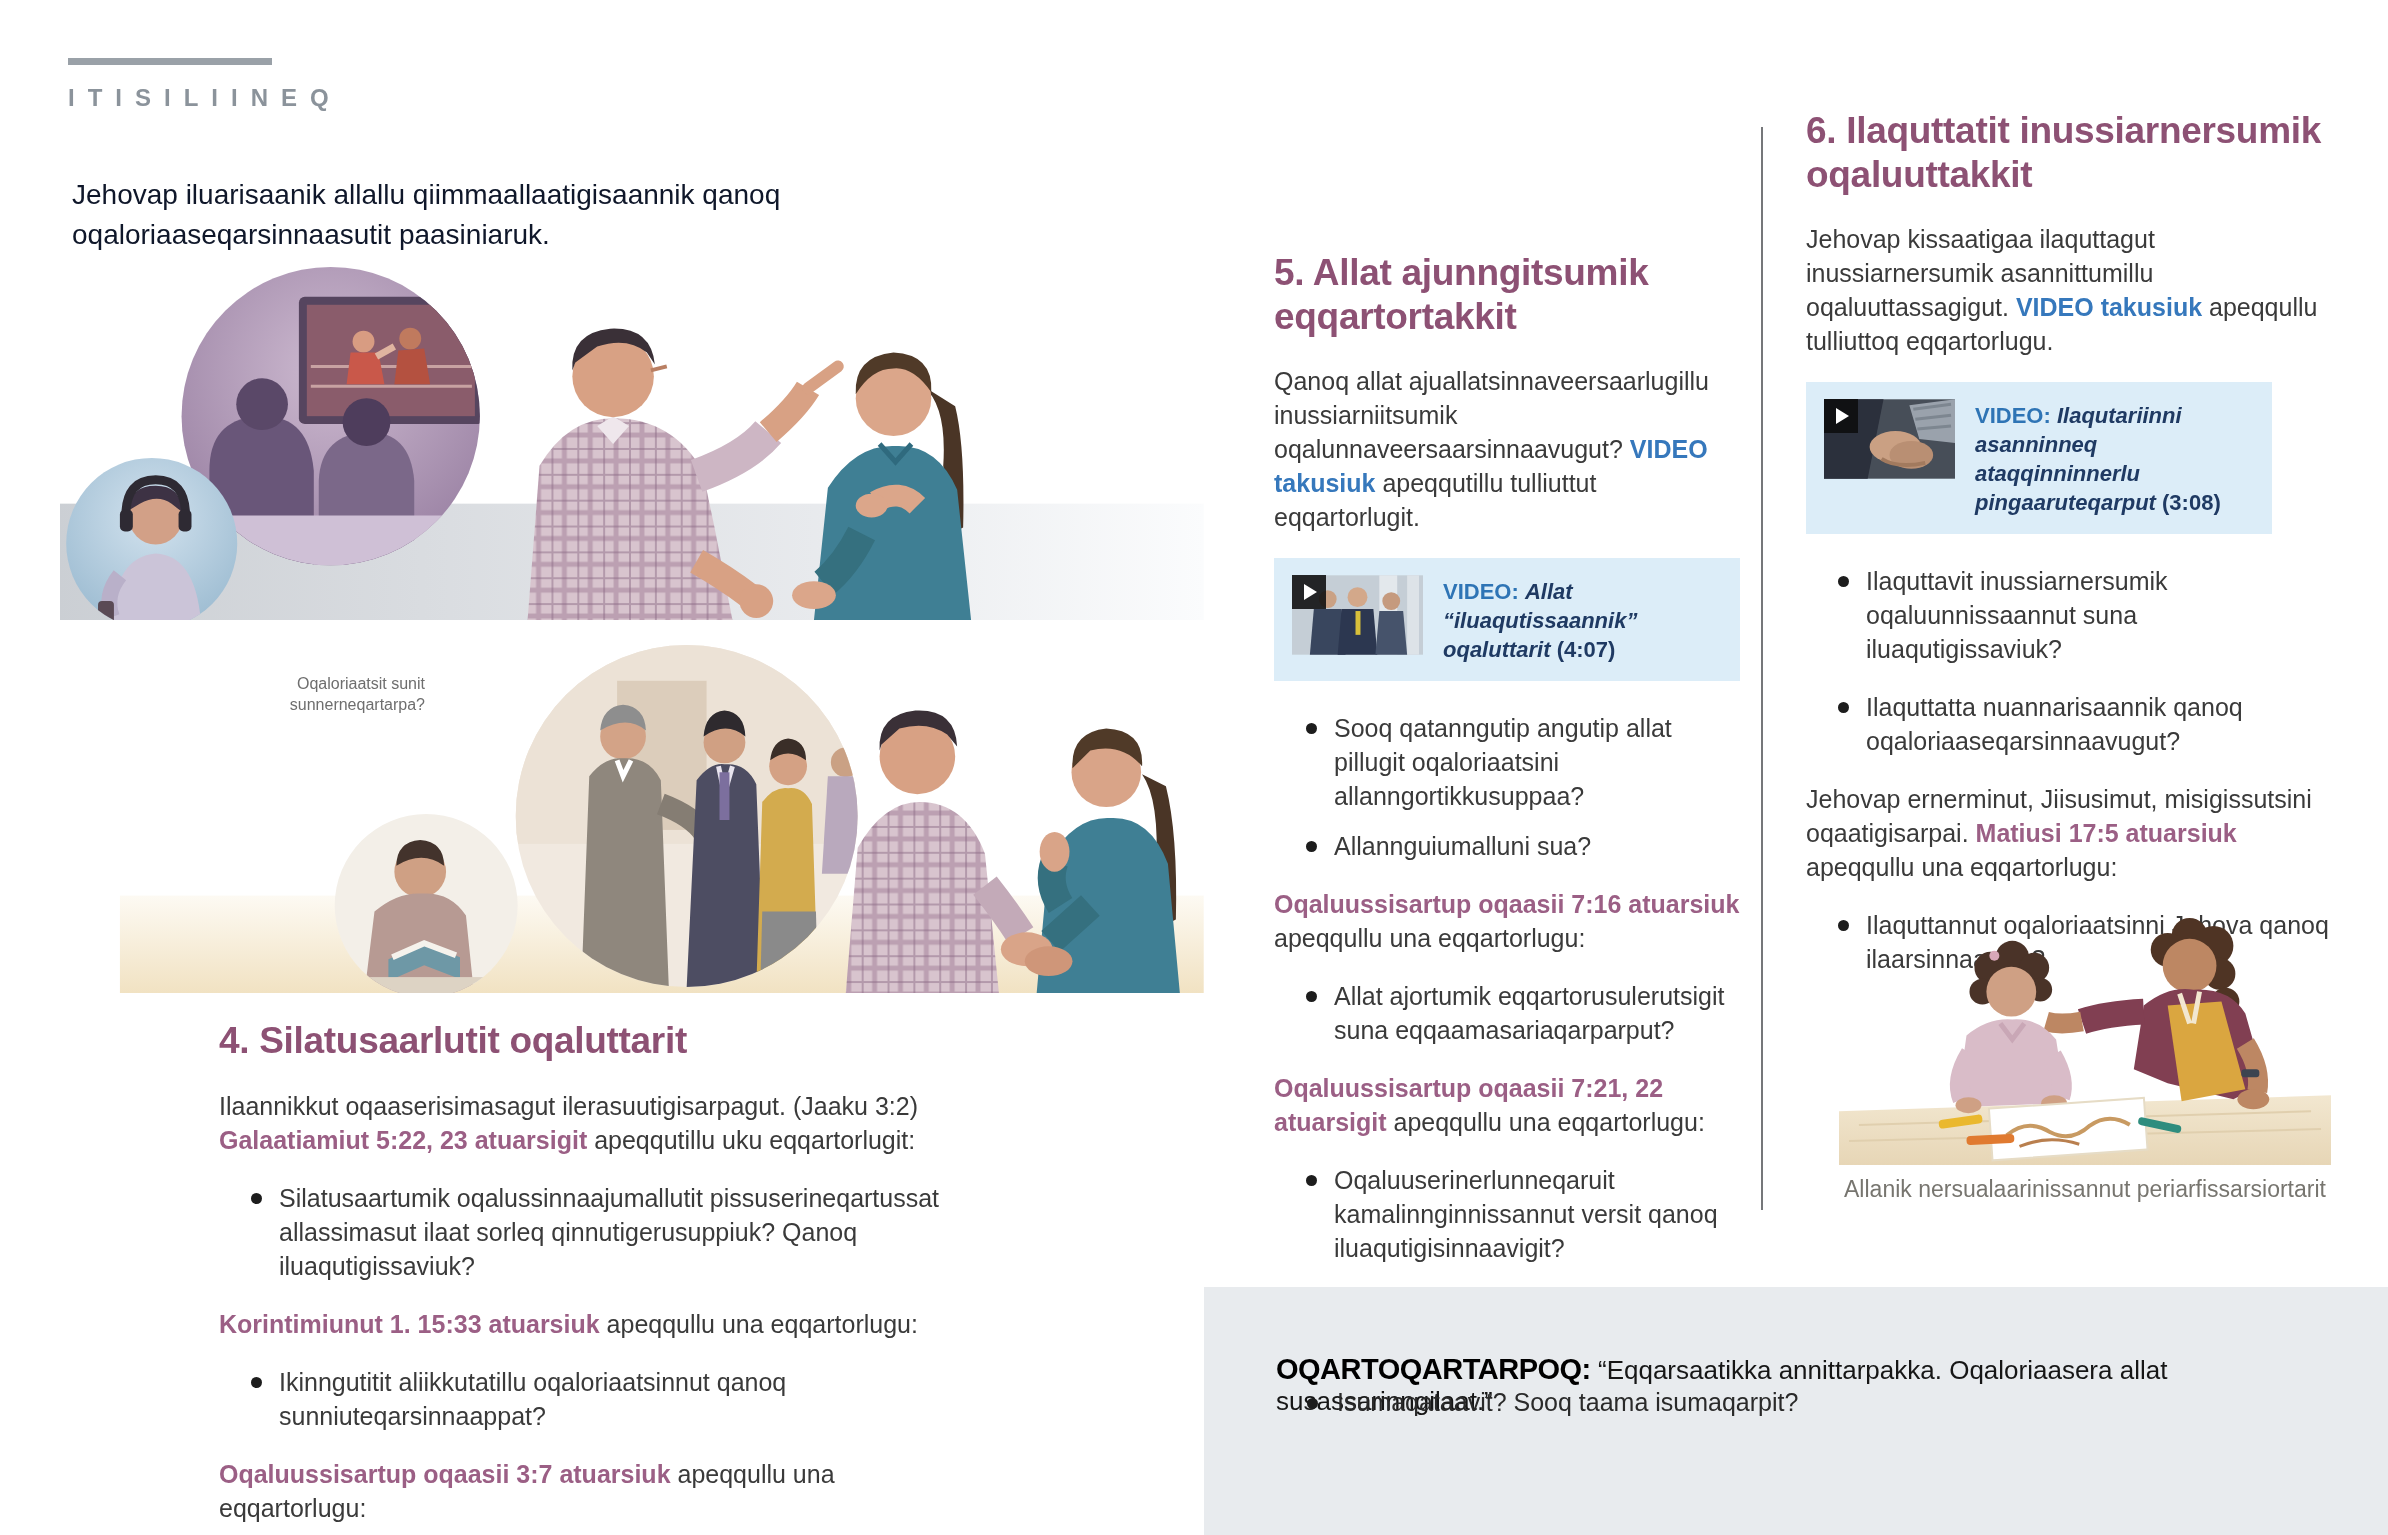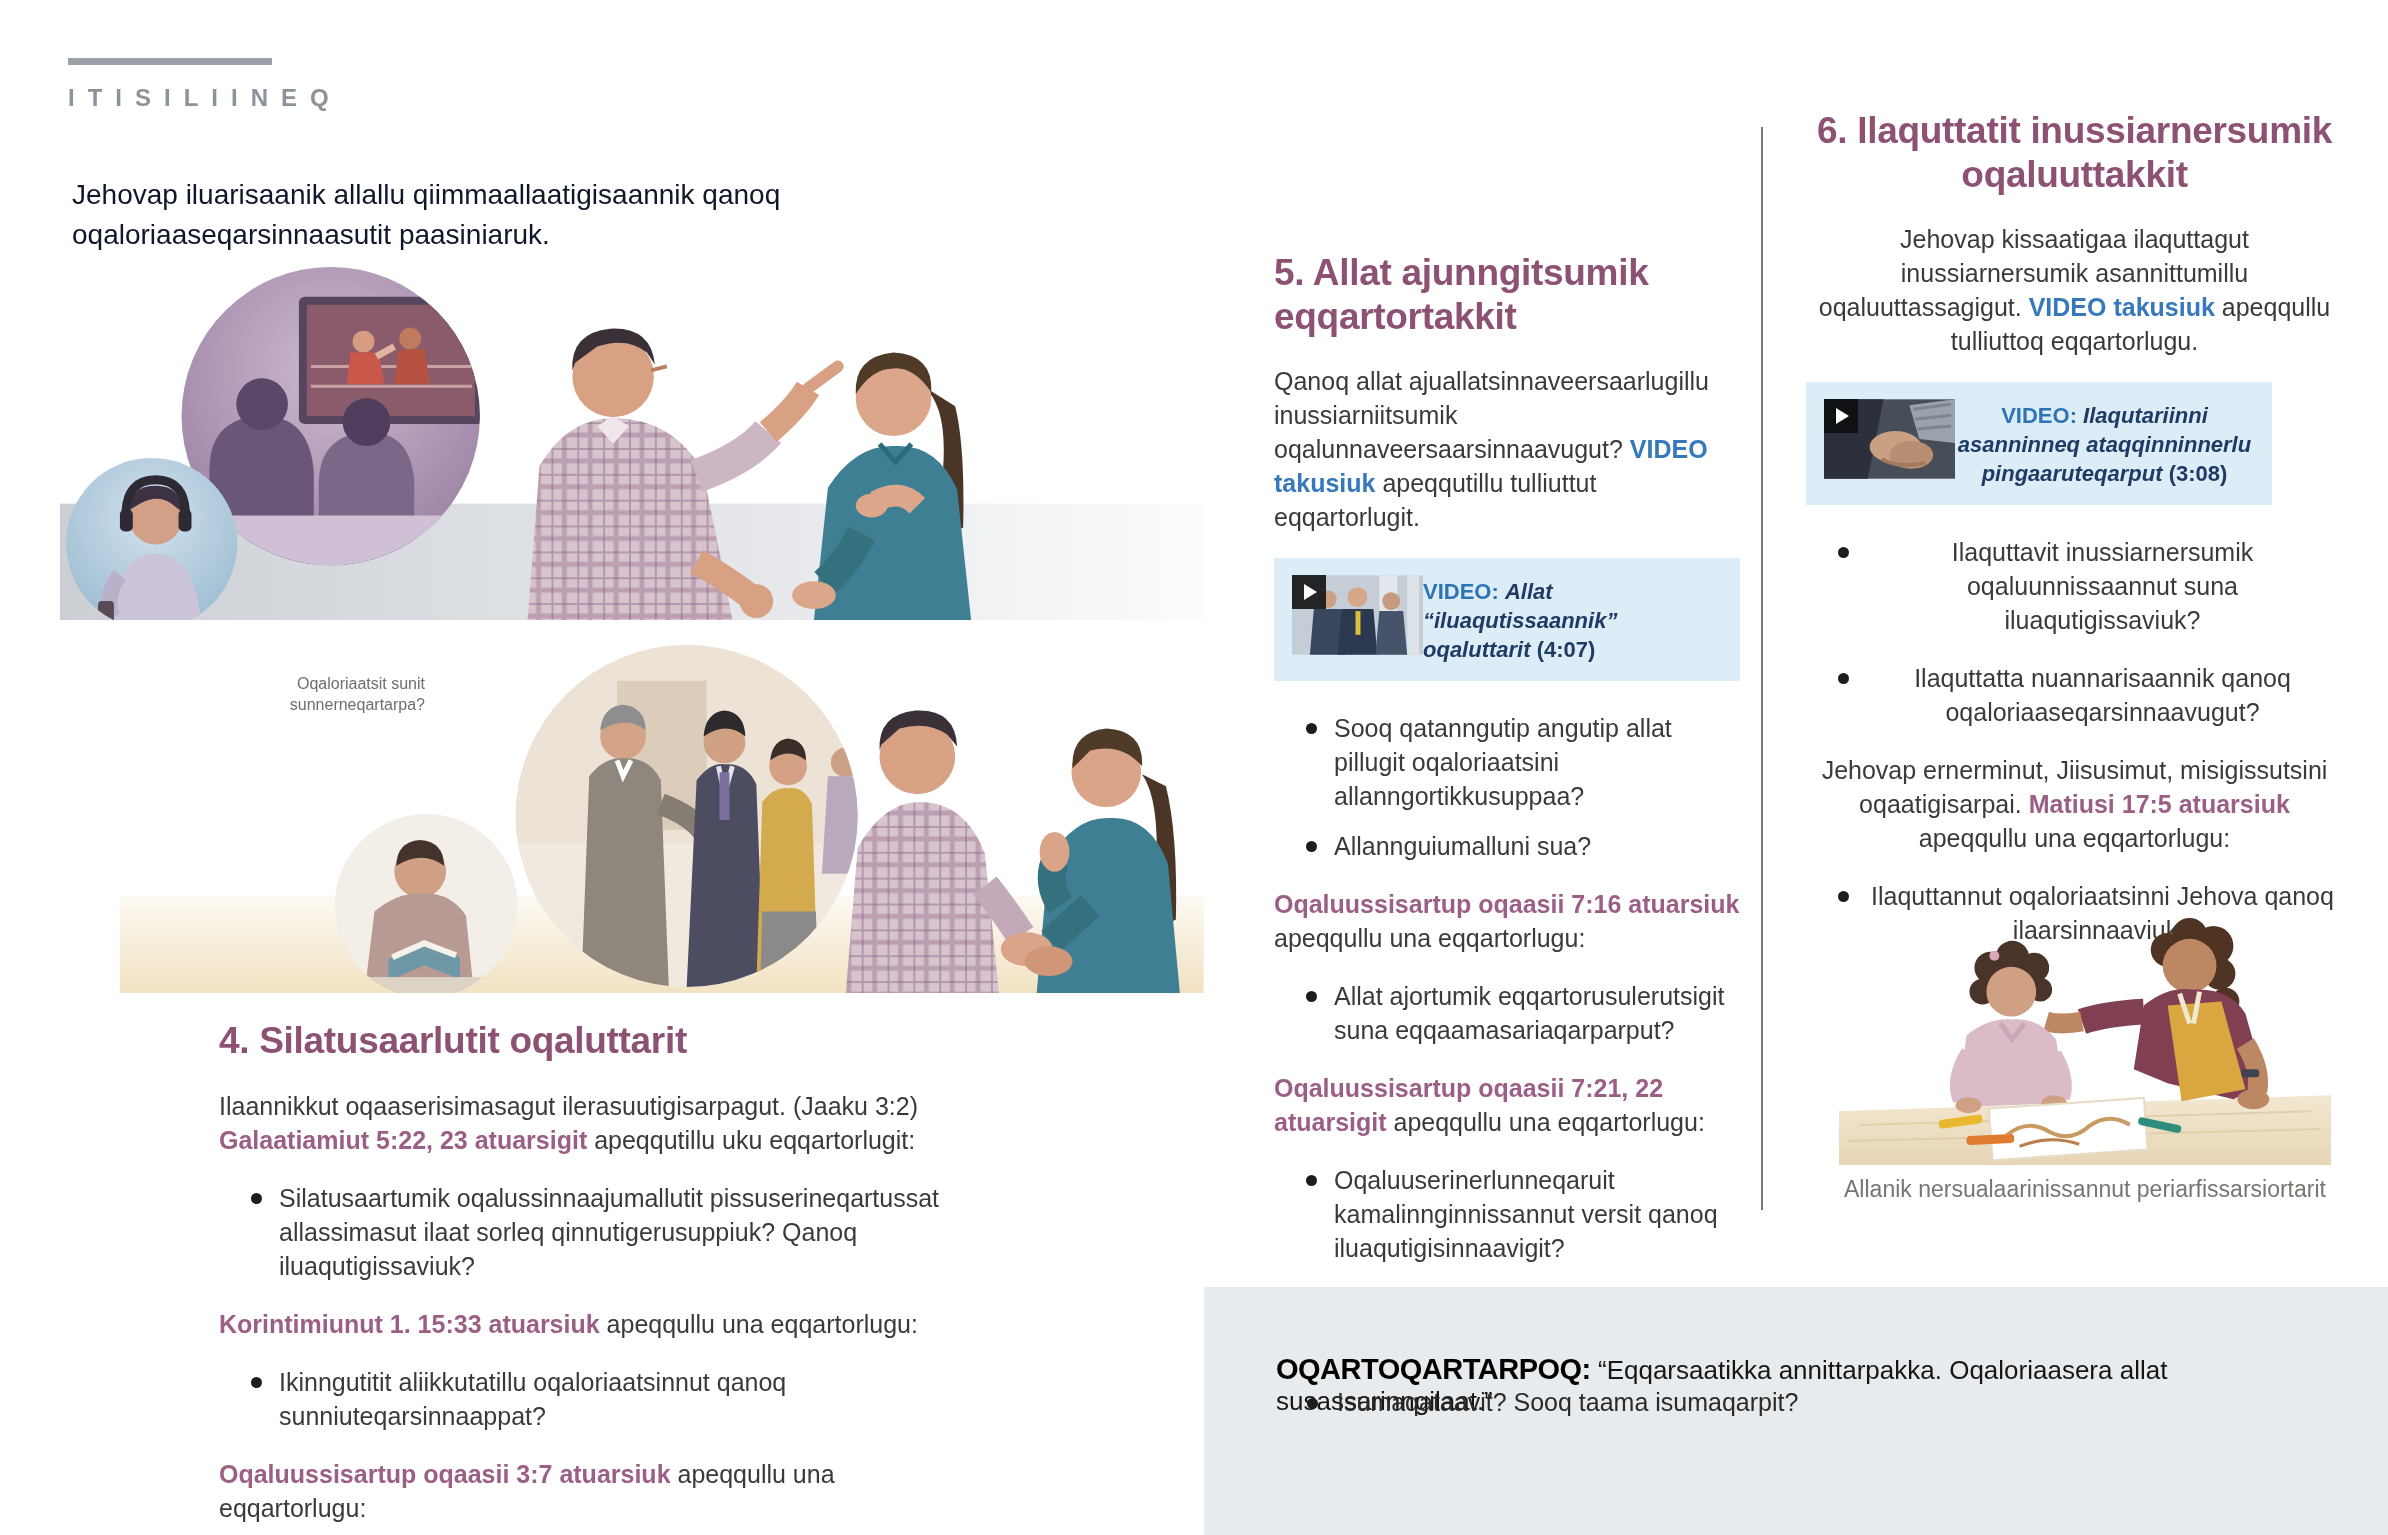--- a/index.html
+++ b/index.html
@@ -8,31 +8,31 @@
 
   
   .kicker-bar{position:absolute;left:68px;top:58px;width:204px;height:7px;background:#9aa1a8;}
   .kicker{position:absolute;left:68px;top:84px;font-size:24px;font-weight:bold;letter-spacing:13px;color:#8b939b;}
   .intro{position:absolute;left:52px;top:147px;width:736px;font-size:28px;line-height:1.42;color:#0f172a;margin-left:20px;}
 
   
   .col{position:absolute;}
   .col4{left:219px;top:1019px;width:746px;}
   .col5{left:1274px;top:251px;width:466px;}
-  .col6{left:1806px;top:109px;width:537px;text-align:center;}
+  .col6{left:1806px;top:109px;width:537px;}
   h2.sec-title{font-size:37px;line-height:1.18;color:#8d5174;font-weight:bold;margin:0 0 26px 0;letter-spacing:-0.3px;}
   .body{font-size:25px;line-height:1.36;margin:0 0 24px 0;color:#3a3a3a;}
   .ref{font-weight:bold;color:#9b5f85;}
   .link{font-weight:bold;color:#3678bc;cursor:pointer;}
   ul.bullets{list-style:none;margin:0 0 24px 0;padding:0 0 0 30px;}
   ul.bullets li{position:relative;padding-left:30px;margin:0 4px 16px 0;font-size:25px;line-height:1.36;color:#3a3a3a;}
   ul.bullets li::before{content:"";position:absolute;left:2px;top:12px;width:11px;height:11px;border-radius:50%;background:#1d1d1d;}
 
   
-  .video-box{background:#dcedf8;display:flex;padding:17px 18px;margin:4px 0 30px 0;align-items:flex-start;cursor:pointer;}
+  .video-box{background:#dcedf8;display:flex;gap:20px;padding:17px 18px;margin:4px 0 30px 0;align-items:flex-start;cursor:pointer;}
   .thumb{position:relative;width:131px;height:80px;flex:none;overflow:hidden;}
   .thumb svg{display:block;}
   .play{position:absolute;left:0;top:0;width:34px;height:34px;background:rgba(12,12,14,0.88);display:flex;align-items:center;justify-content:center;}
   .play-tri{width:0;height:0;border-left:13px solid #ffffff;border-top:8px solid transparent;border-bottom:8px solid transparent;margin-left:3px;}
   .video-text{margin:2px 0 0 0;font-size:22px;line-height:1.32;}
   .video-label{color:#2e74b5;font-weight:bold;}
   .video-title{color:#1f3a63;font-weight:bold;font-style:italic;}
   .video-dur{color:#1f3a63;font-weight:bold;}
 
   

